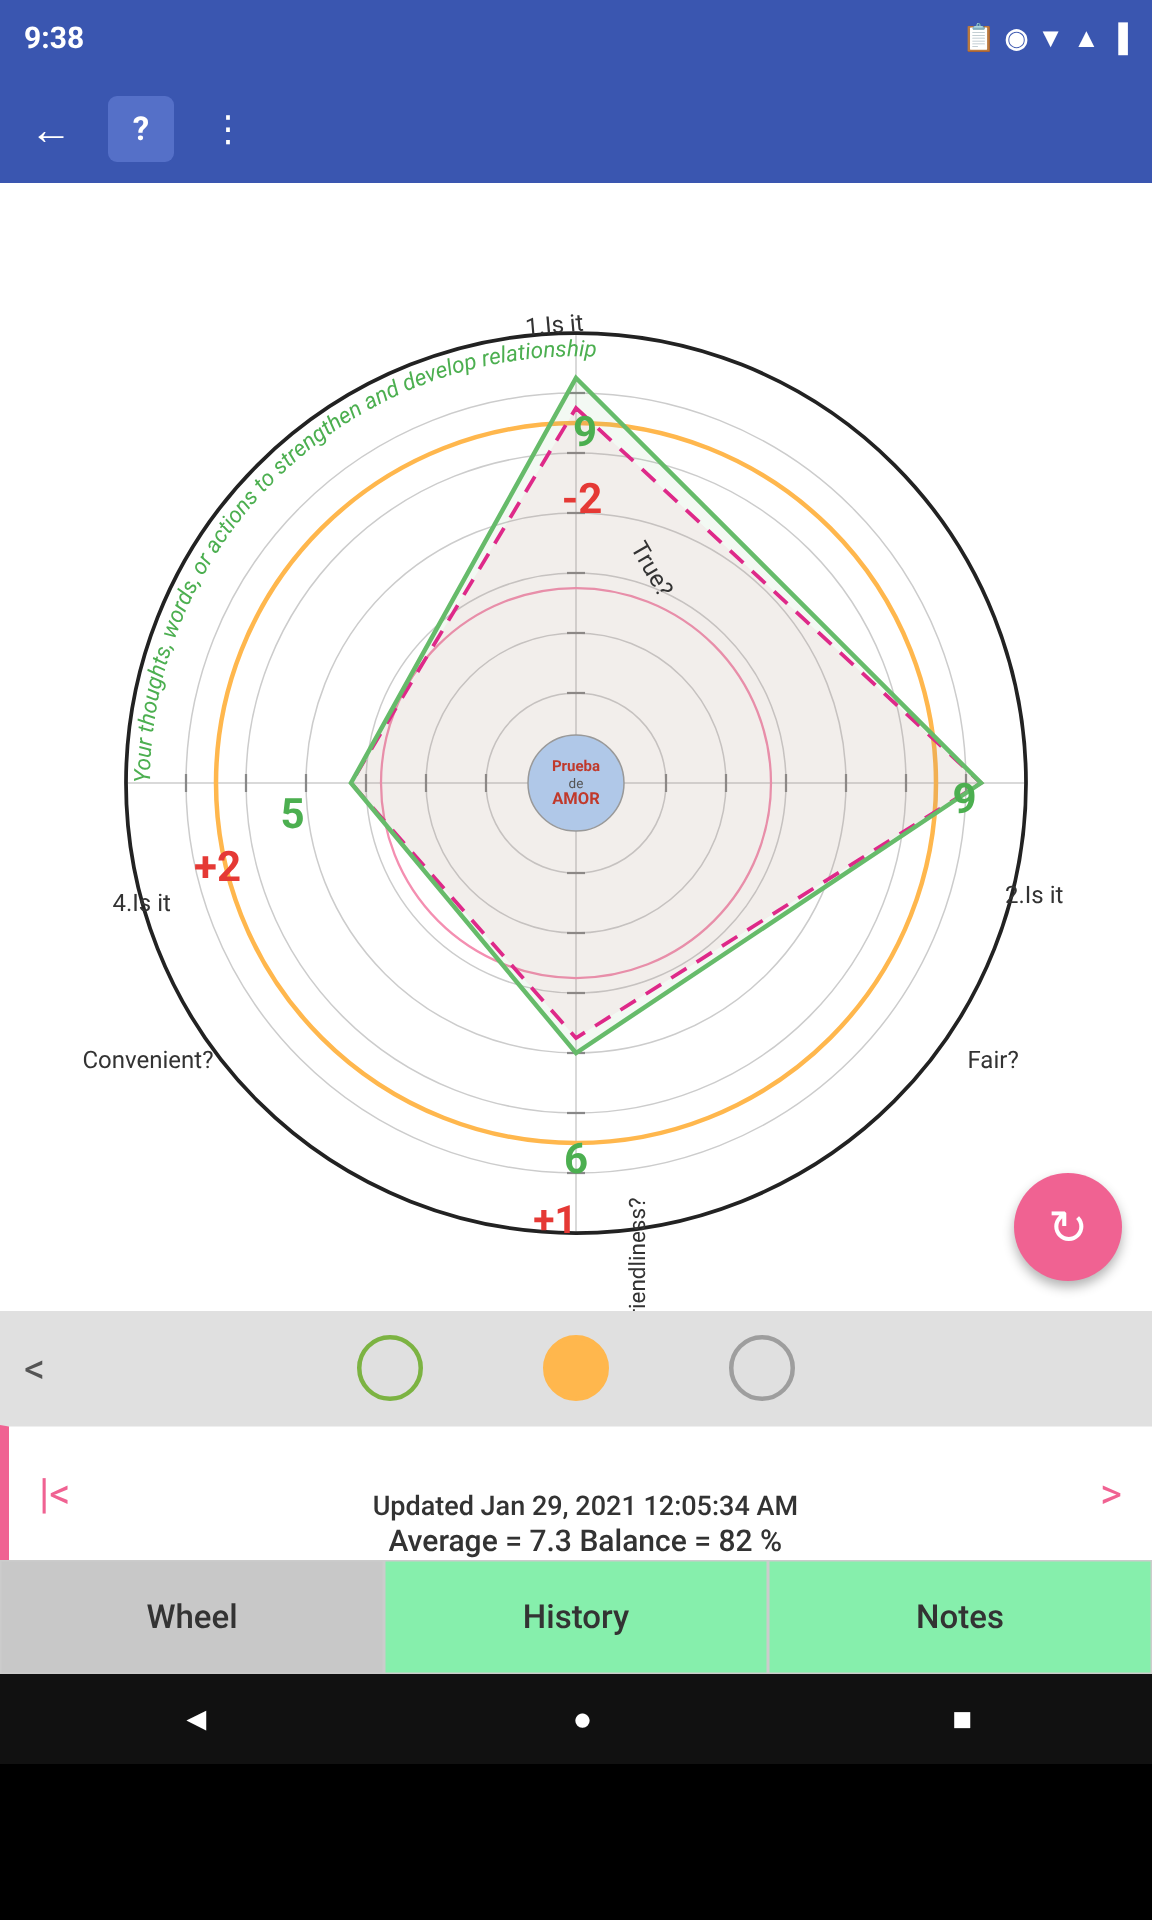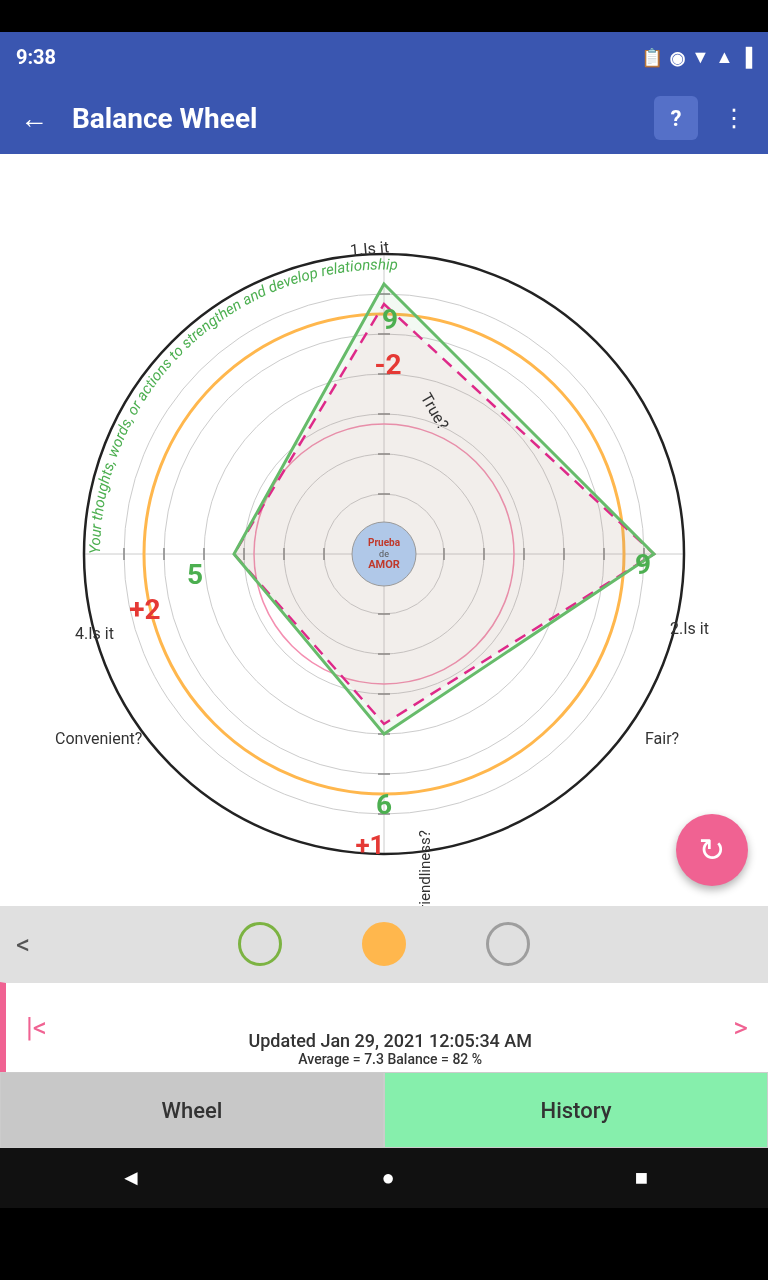--- a/index.html
+++ b/index.html
@@ -17,21 +17,20 @@
       width: 768px;
       height: 50px;
       background: #3a56b0;
       display: flex;
       align-items: center;
       justify-content: space-between;
       padding: 0 16px;
       color: #fff;
       font-size: 18px;
       font-weight: bold;
-      margin-top: 32px;
     }
     #status-time { font-size: 20px; font-weight: bold; }
     #status-icons { display: flex; align-items: center; gap: 6px; font-size: 18px; }
 
     
     #top-bar {
       width: 768px;
       height: 72px;
       background: #3a56b0;
       display: flex;
@@ -153,21 +152,21 @@
       display: flex;
       align-items: center;
       justify-content: space-between;
       width: 100%;
       padding: 0 20px;
     }
     #info-nav-left { font-size: 28px; color: #f06292; cursor: pointer; }
     #info-nav-right { font-size: 28px; color: #f06292; cursor: pointer; }
     #info-text { text-align: center; flex: 1; margin-top: 42px; }
     #info-date { font-size: 18px; color: #333; font-weight: 500; }
-    #info-stats { font-size: 14px; color: #333; font-weight: 500; }
+    #info-stats { font-size: 20px; color: #333; font-weight: 500; }
 
     
     #bottom-tabs {
       width: 768px;
       height: 76px;
       background: #e0e0e0;
       display: flex;
     }
     .tab-btn {
       flex: 1;
@@ -211,21 +210,20 @@
     <span>📋</span>
     <span>◉</span>
     <span>▼</span>
     <span>▲</span>
     <span>▐</span>
   </div>
 </div>
 
 <div id="top-bar">
   <span id="back-btn">←</span>
-  <span id="page-title">Balance Wheel</span>
   <div id="help-btn">?</div>
   <span id="menu-btn">⋮</span>
 </div>
 
 <div id="chart-area">
   <svg id="chart-svg" viewBox="0 0 768 752">
 
     <circle cx="384" cy="400" r="300" fill="none" stroke="#ccc" stroke-width="1"></circle>
     <circle cx="384" cy="400" r="260" fill="none" stroke="#ccc" stroke-width="1"></circle>
     <circle cx="384" cy="400" r="220" fill="none" stroke="#ccc" stroke-width="1"></circle>
@@ -336,19 +334,22 @@
   </div>
 </div>
 
 <div id="bottom-tabs">
   <div class="tab-btn active">
     <span>Wheel</span>
   </div>
   <div class="tab-btn">
     <span>History</span>
   </div>
+  <div class="tab-btn">
+    <span>Notes</span>
+  </div>
 </div>
 
 <div id="android-nav">
   <span class="android-nav-btn">◄</span>
   <span class="android-nav-btn">●</span>
   <span class="android-nav-btn">■</span>
 </div>
 
 </body></html>

